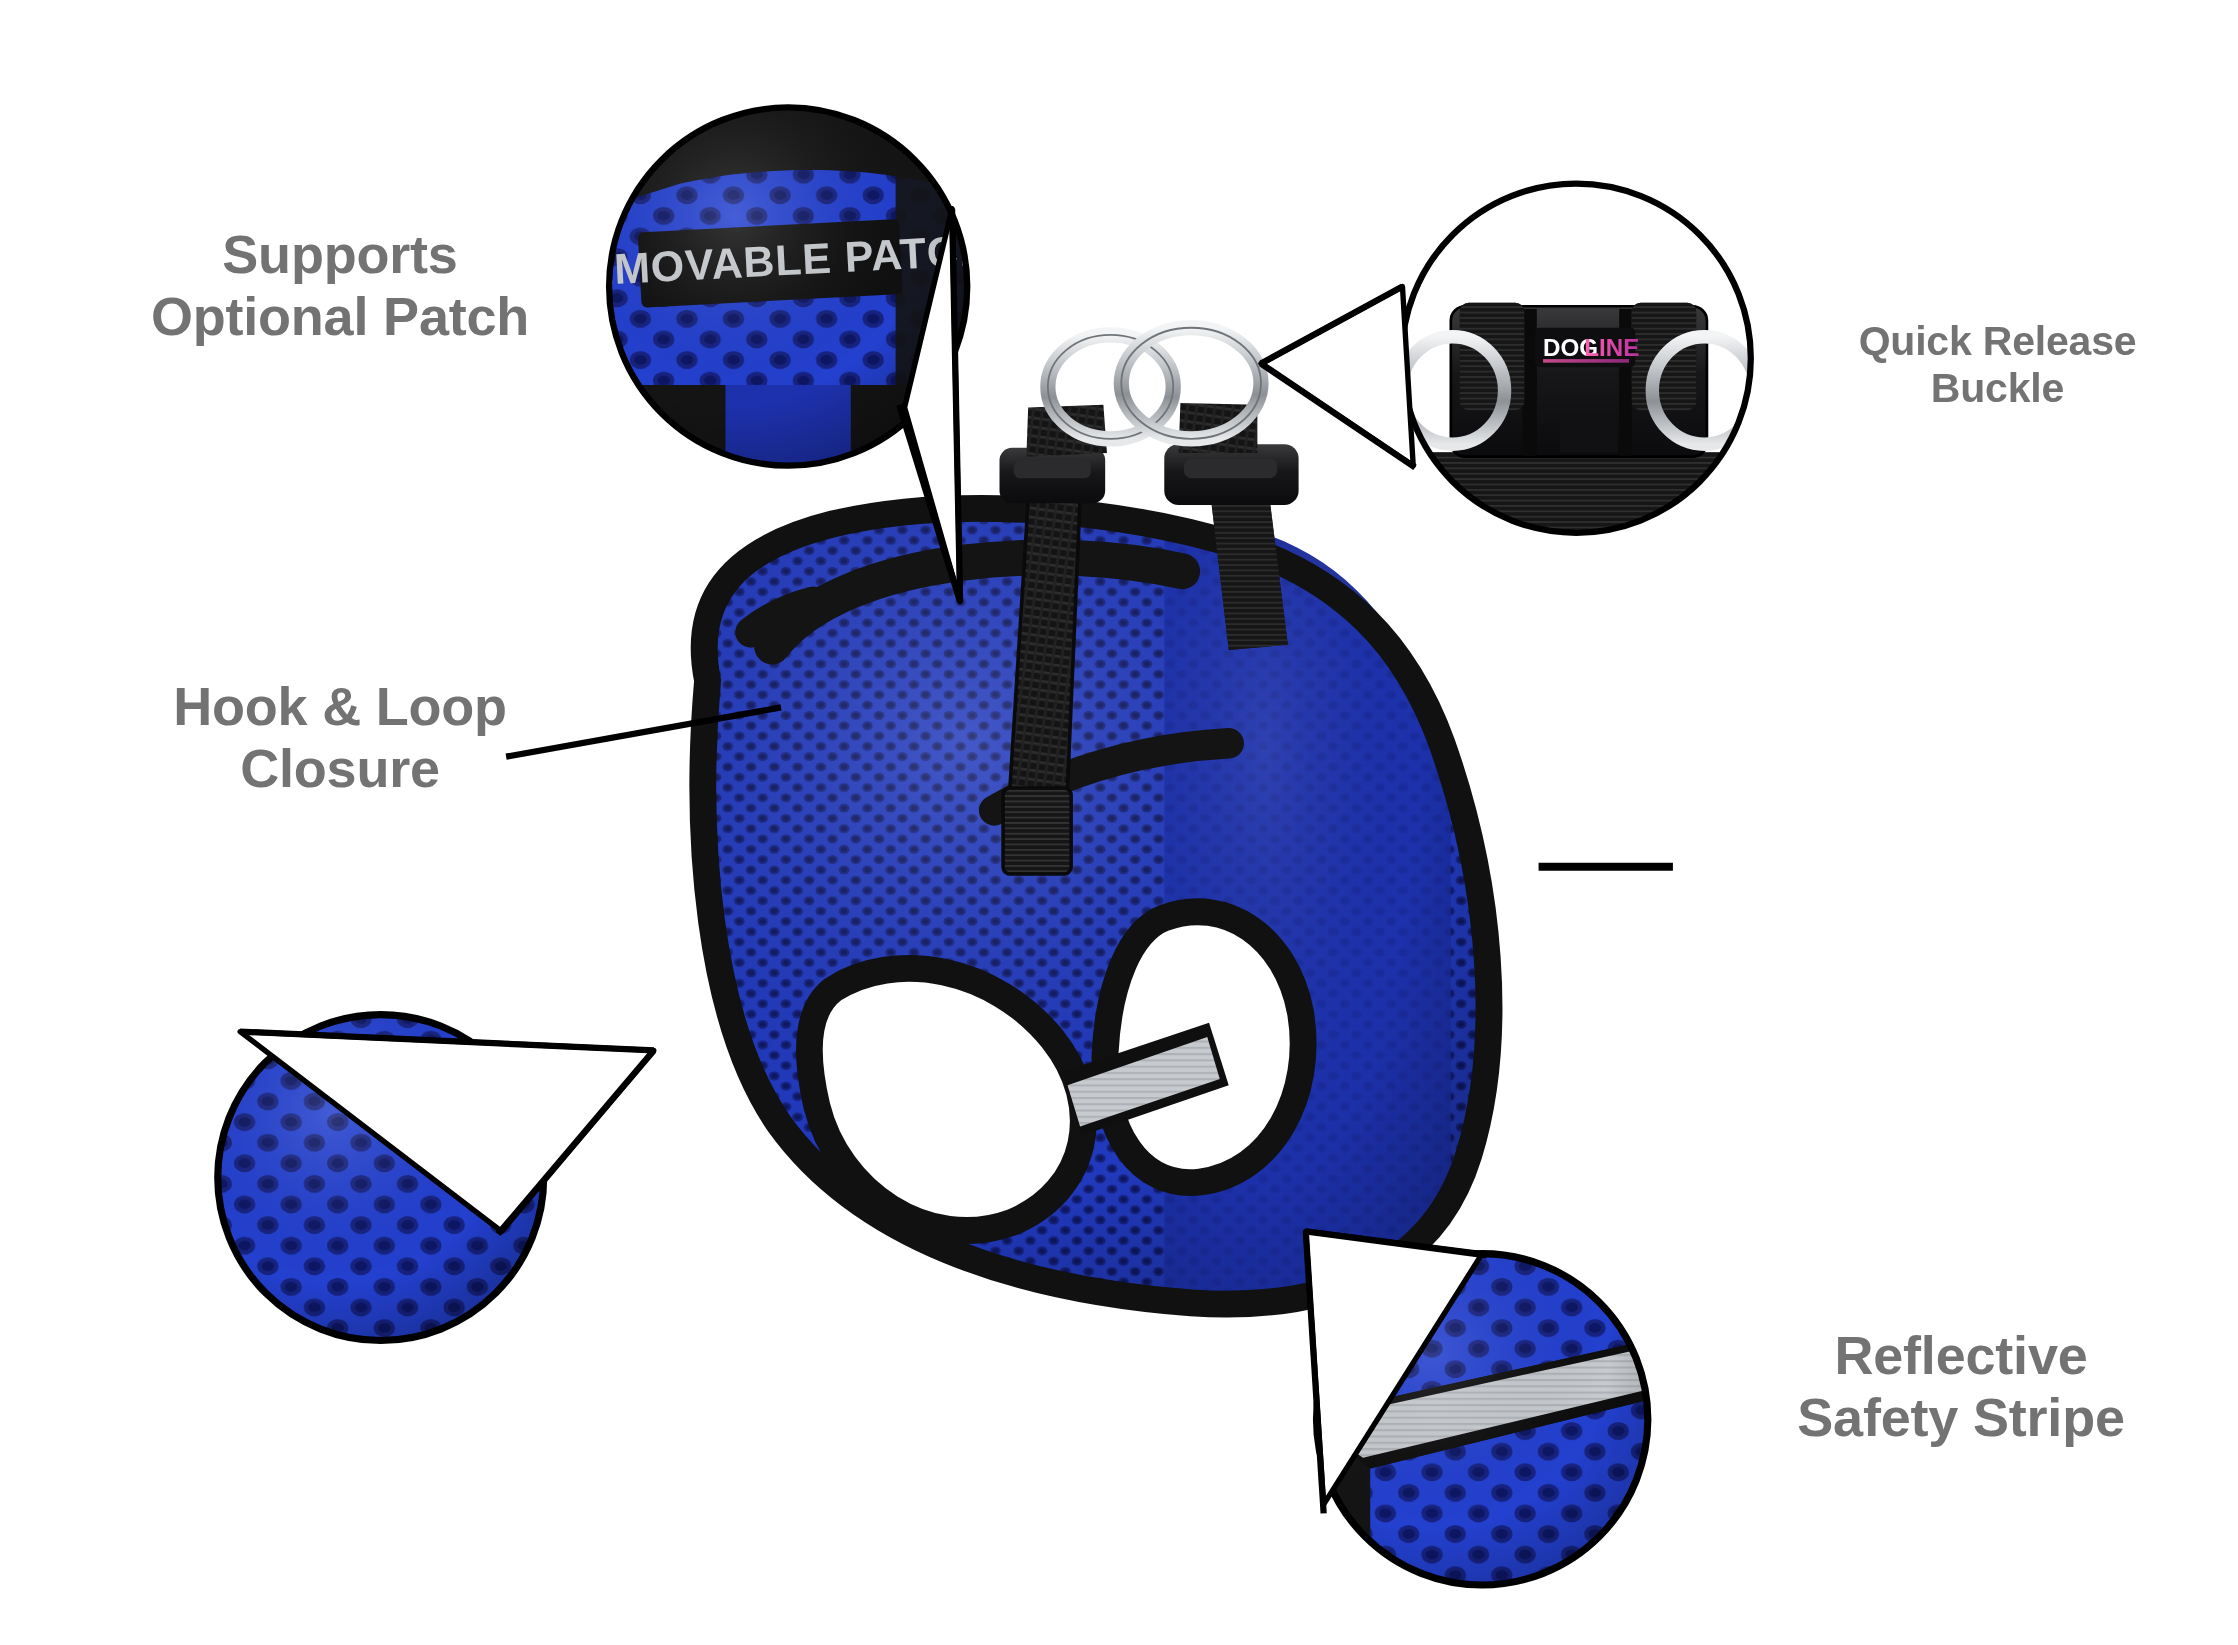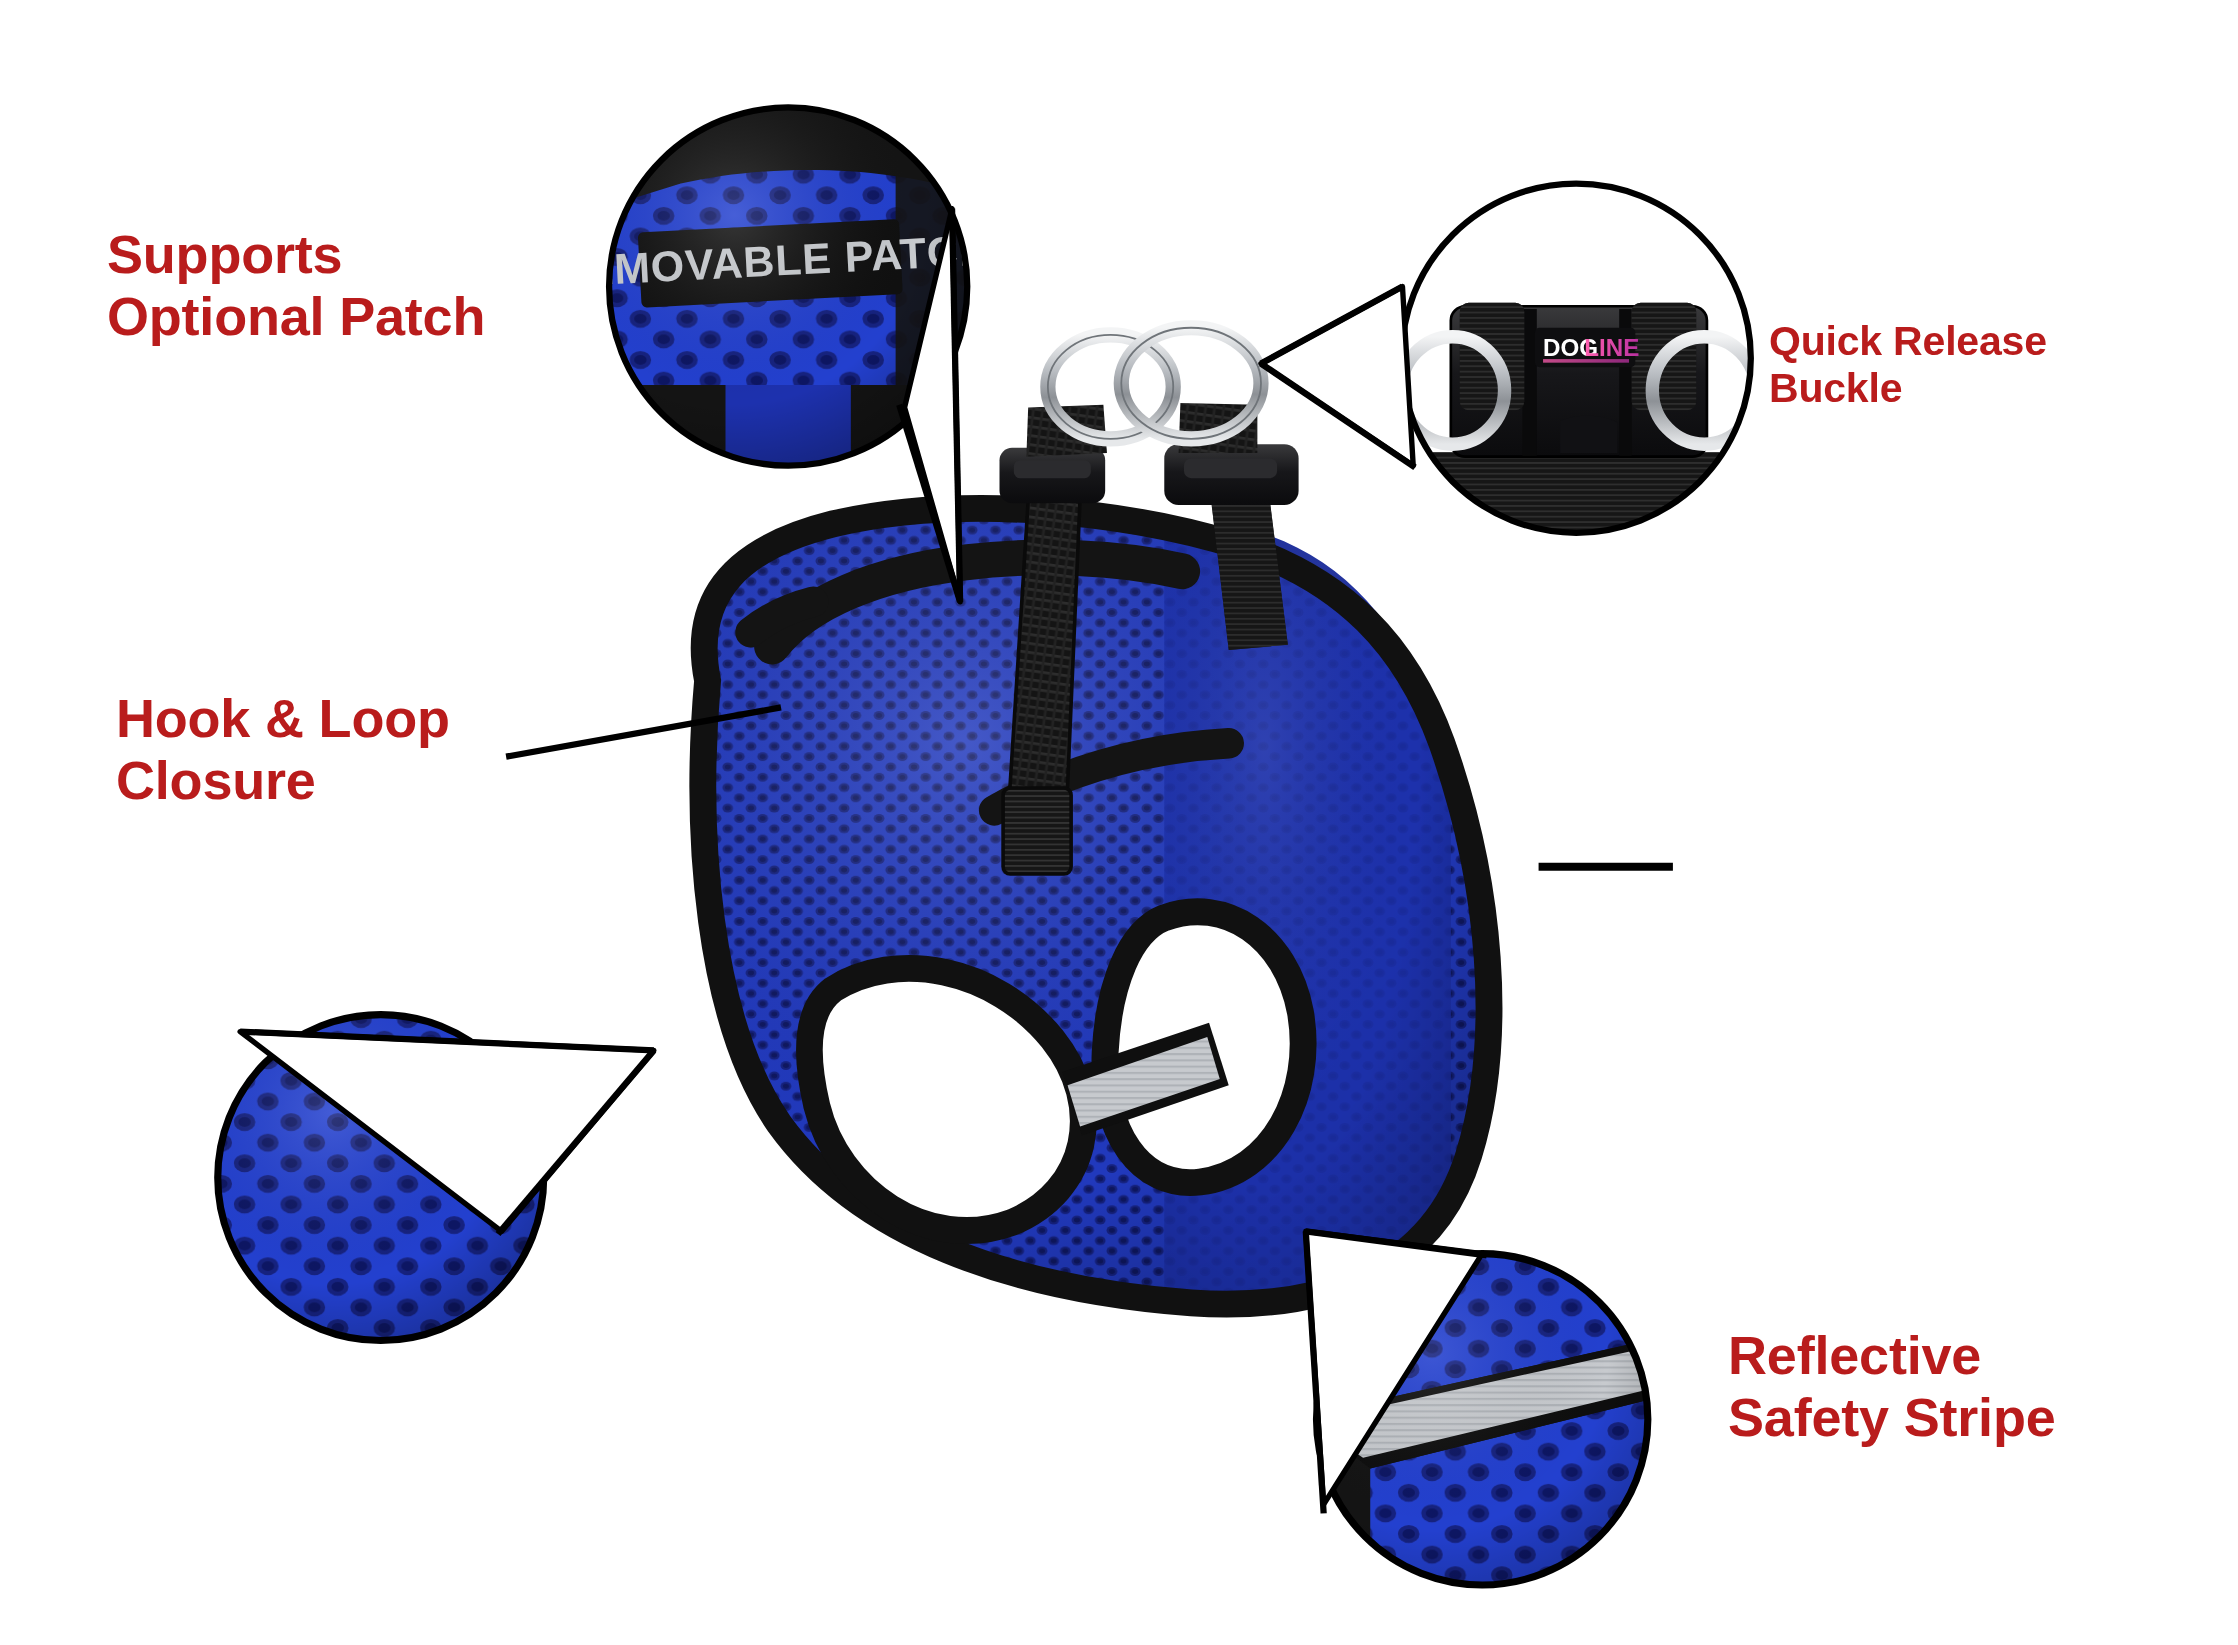--- a/index.html
+++ b/index.html
@@ -1,24 +1,24 @@
 <!DOCTYPE html>
 <html style="font-size:14.3px"><head>
 <meta charset="utf-8">
 <style>
   html,body{margin:0;padding:0;background:#ffffff;}
   body{width:2239px;height:1645px;position:relative;overflow:hidden;
        font-family:"Liberation Sans","DejaVu Sans",sans-serif;color:#0b0b0b;}
   #stage{position:absolute;inset:0;}
   svg#art{position:absolute;left:0;top:0;width:2239px;height:1645px;}
-  .cap{position:absolute;text-align:left;font-weight:bold;line-height:1.14;
-       color:#b91c1c;letter-spacing:-0.2px;white-space:pre-line;}
+  .cap{position:absolute;text-align:center;font-weight:bold;line-height:1.14;
+       color:#737373;letter-spacing:-0.2px;white-space:pre-line;}
   #cap-patch      {left:107px; top:224px;  width:466px; font-size:54px;}
   #cap-buckle     {left:1769px;top:318px;  width:457px; font-size:41px;}
-  #cap-hookloop   {left:116px; top:676px;  width:448px; font-size:54px;margin-top:12px;}
+  #cap-hookloop   {left:116px; top:676px;  width:448px; font-size:54px;}
   #cap-stepin     {left:1657px;top:806px;  width:466px; font-size:54px;}
   #cap-mesh       {left:45px;  top:1384px; width:716px; font-size:54px;}
   #cap-reflective {left:1728px;top:1325px; width:466px; font-size:54px;}
 </style>
 </head>
 <body>
 
 <div id="stage">
 
   <svg id="art" viewBox="0 0 2500 1837">

